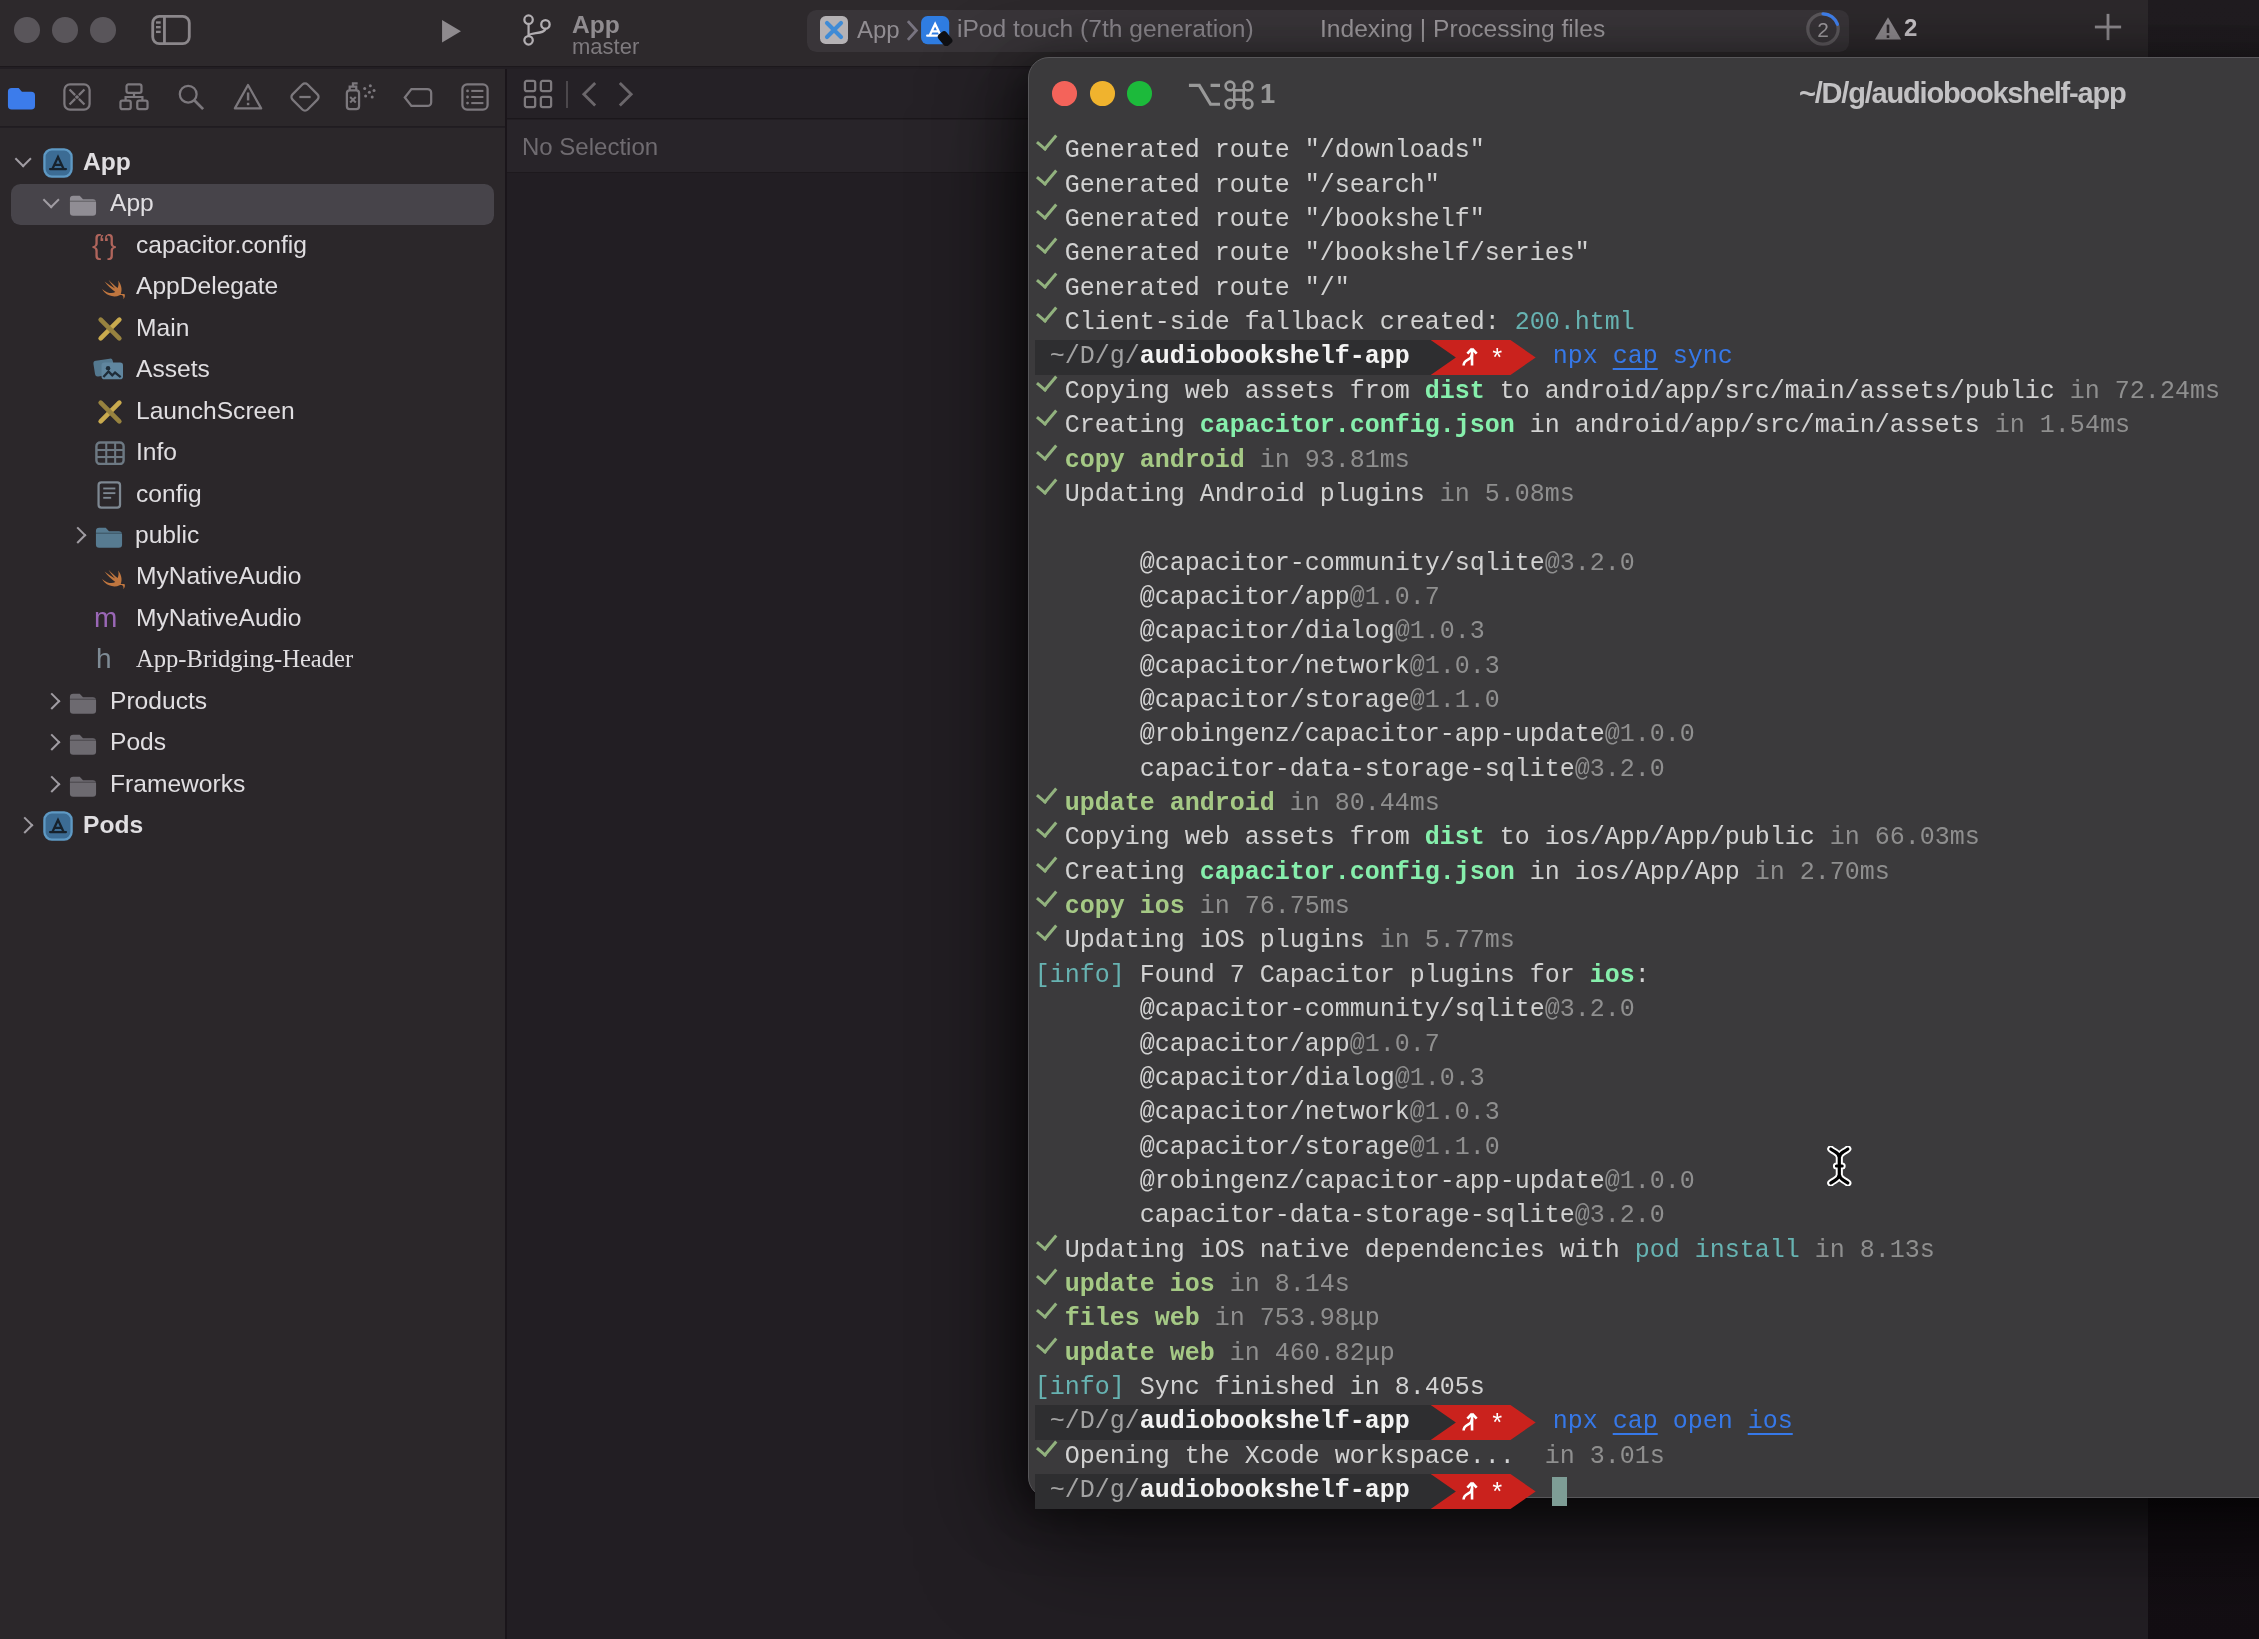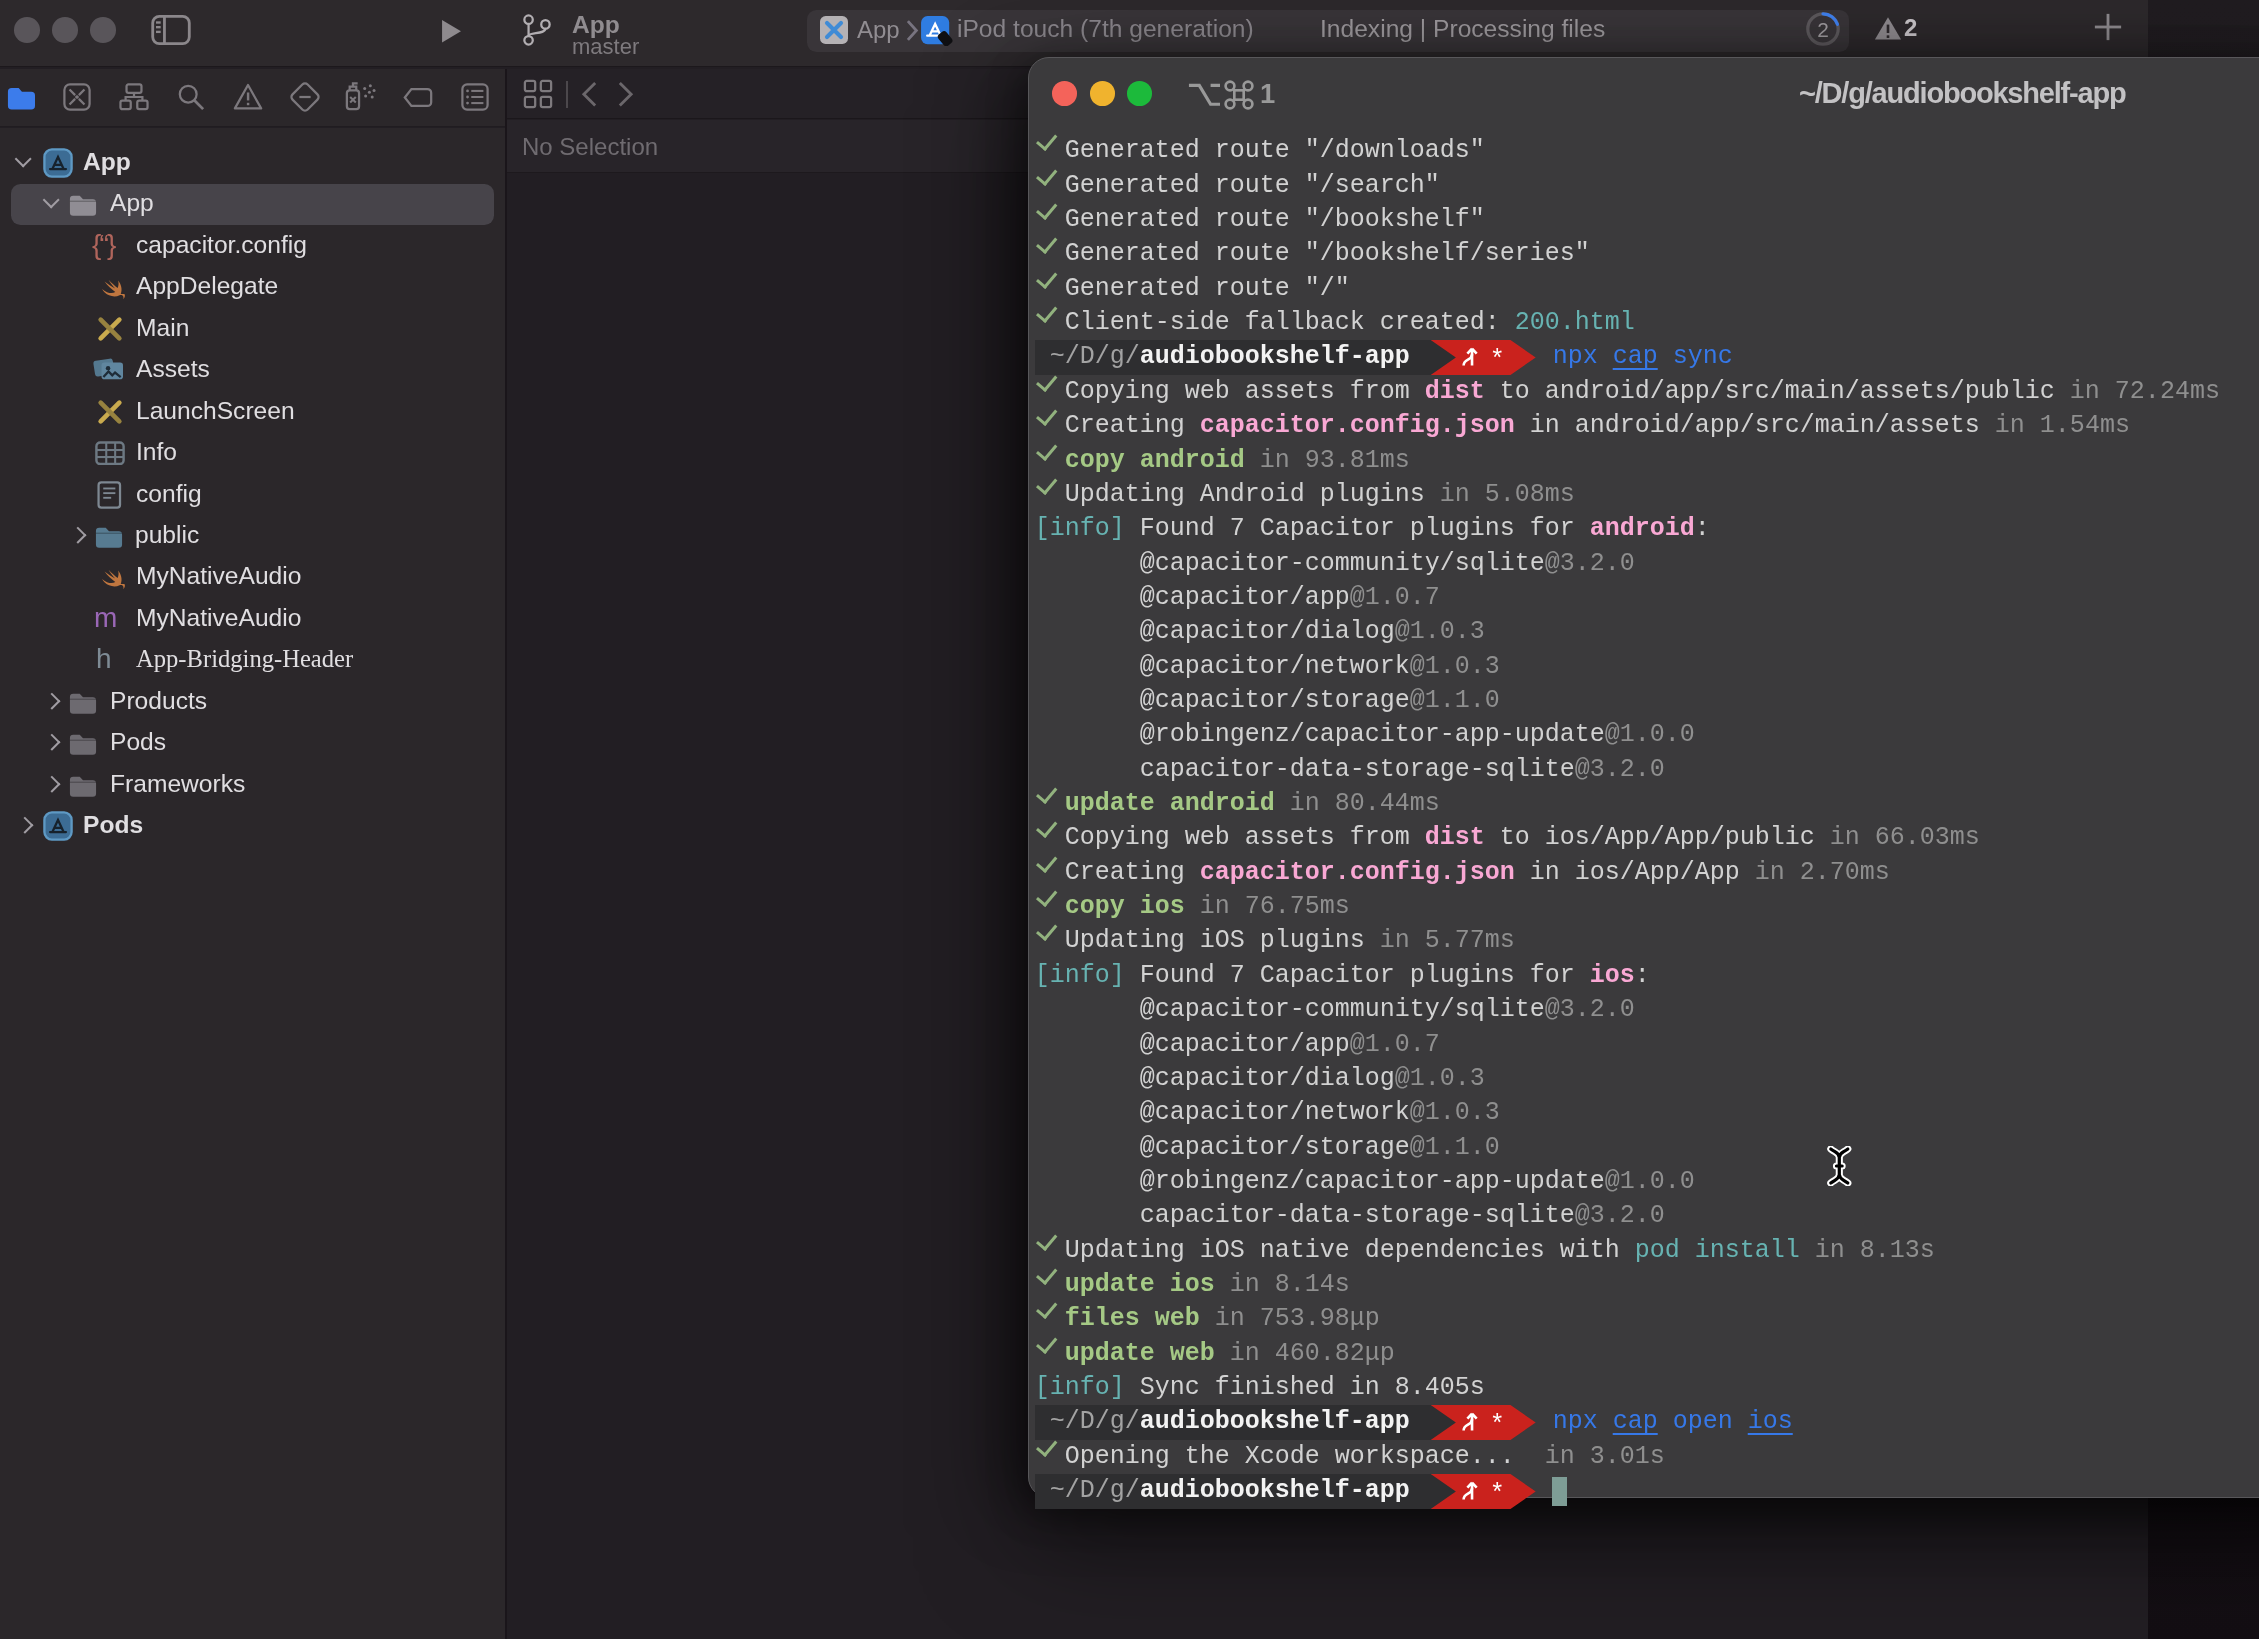--- a/index.html
+++ b/index.html
@@ -24,21 +24,21 @@
 .cvr{transform:rotate(-45deg)}
 
 #term{position:absolute;left:1028px;top:57px;width:1306px;height:1441px;background:#3b3a3c;border:1.9px solid #58575a;border-radius:21px;
  box-shadow:0 43px 104px rgba(0,0,0,.5),0 11.4px 38px rgba(0,0,0,.42), -28px 9.5px 66px rgba(0,0,0,.3)}
 .dot{position:absolute;top:23px;width:24.6px;height:24.6px;border-radius:50%}
 #ttitle{position:absolute;top:19px;left:770px;width:320px;text-align:center;font-weight:bold;color:#c3c2c4;font-size:29px;letter-spacing:-1.2px;white-space:nowrap}
 .tl-row{position:absolute;left:5.7px;height:35px;white-space:pre;font-family:"Liberation Mono",monospace;font-size:25px;line-height:34px;color:#d2d2d2}
 .k{position:relative;display:inline-block;width:30px;height:9.5px}
 .k:after{content:'';position:absolute;left:1.9px;top:-13.2px;width:16px;height:8.5px;border-left:3.8px solid #92b27e;border-bottom:3.8px solid #92b27e;transform:rotate(-50deg)}
 .d{color:#8f8f8f}
-.w{color:#f9a8d4;font-weight:bold}
+.w{color:#86efac;font-weight:bold}
 .g{color:#a5c985;font-weight:bold}
 .t{color:#67b3b2}
 .b{color:#3678e8}
 .bu{color:#3678e8;text-decoration:underline;text-underline-offset:4.7px}
 .pstrip{position:absolute;left:0;top:0;width:474px;height:35px;background:#2e2e30}
 .pp{color:#a3a3a3}
 .pw{color:#f3f3f3;font-weight:bold}
 .pred{position:absolute;left:396px;top:0;width:105px;height:35px;background:#ca221d;
  clip-path:polygon(0 0,76% 0,100% 50%,76% 100%,0 100%,24% 50%)}
 .pcmd{position:absolute;left:518px;top:0}
@@ -329,21 +329,20 @@
       <div class="tl-row" style="top:214px"><span class="k"></span>Generated route "/"</div>
       <div class="tl-row" style="top:248px"><span class="k"></span>Client-side fallback created: <span class="t">200.html</span></div>
       <div class="tl-row" style="top:282px"><span class="pstrip"><span class="pp"> ~/D/g/</span><span class="pw">audiobookshelf-app</span></span><span class="pred"><svg width="24.6" height="28" viewBox="0 0 26 30" style="position:absolute;left:25.6px;top:2.8px">
             <path d="M17 7 V24 M17 6 L12 11.5 M17 6 L22 11.5" stroke="#fff" stroke-width="2.8" fill="none"></path>
             <path d="M8 24 C8 16.5 17 19 17 12" stroke="#fff" stroke-width="2.8" fill="none"></path>
           </svg><span style="position:absolute;left:59px;top:3.8px;color:#fff">*</span></span><span class="pcmd"><span class="b">npx </span><span class="bu">cap</span><span class="b"> sync</span></span></div>
       <div class="tl-row" style="top:317px"><span class="k"></span>Copying web assets from <span class="w">dist</span> to android/app/src/main/assets/public<span class="d"> in 72.24ms</span></div>
       <div class="tl-row" style="top:351px"><span class="k"></span>Creating <span class="w">capacitor.config.json</span> in android/app/src/main/assets<span class="d"> in 1.54ms</span></div>
       <div class="tl-row" style="top:386px"><span class="k"></span><span class="g">copy android</span><span class="d"> in 93.81ms</span></div>
       <div class="tl-row" style="top:420px"><span class="k"></span>Updating Android plugins<span class="d"> in 5.08ms</span></div>
-      <div class="tl-row" style="top:454px"><span class="t">[info]</span> Found 7 Capacitor plugins for <span class="w">android</span>:</div>
       <div class="tl-row" style="top:489px">       @capacitor-community/sqlite<span class="d">@3.2.0</span></div>
       <div class="tl-row" style="top:523px">       @capacitor/app<span class="d">@1.0.7</span></div>
       <div class="tl-row" style="top:557px">       @capacitor/dialog<span class="d">@1.0.3</span></div>
       <div class="tl-row" style="top:592px">       @capacitor/network<span class="d">@1.0.3</span></div>
       <div class="tl-row" style="top:626px">       @capacitor/storage<span class="d">@1.1.0</span></div>
       <div class="tl-row" style="top:660px">       @robingenz/capacitor-app-update<span class="d">@1.0.0</span></div>
       <div class="tl-row" style="top:695px">       capacitor-data-storage-sqlite<span class="d">@3.2.0</span></div>
       <div class="tl-row" style="top:729px"><span class="k"></span><span class="g">update android</span><span class="d"> in 80.44ms</span></div>
       <div class="tl-row" style="top:763px"><span class="k"></span>Copying web assets from <span class="w">dist</span> to ios/App/App/public<span class="d"> in 66.03ms</span></div>
       <div class="tl-row" style="top:798px"><span class="k"></span>Creating <span class="w">capacitor.config.json</span> in ios/App/App<span class="d"> in 2.70ms</span></div>

